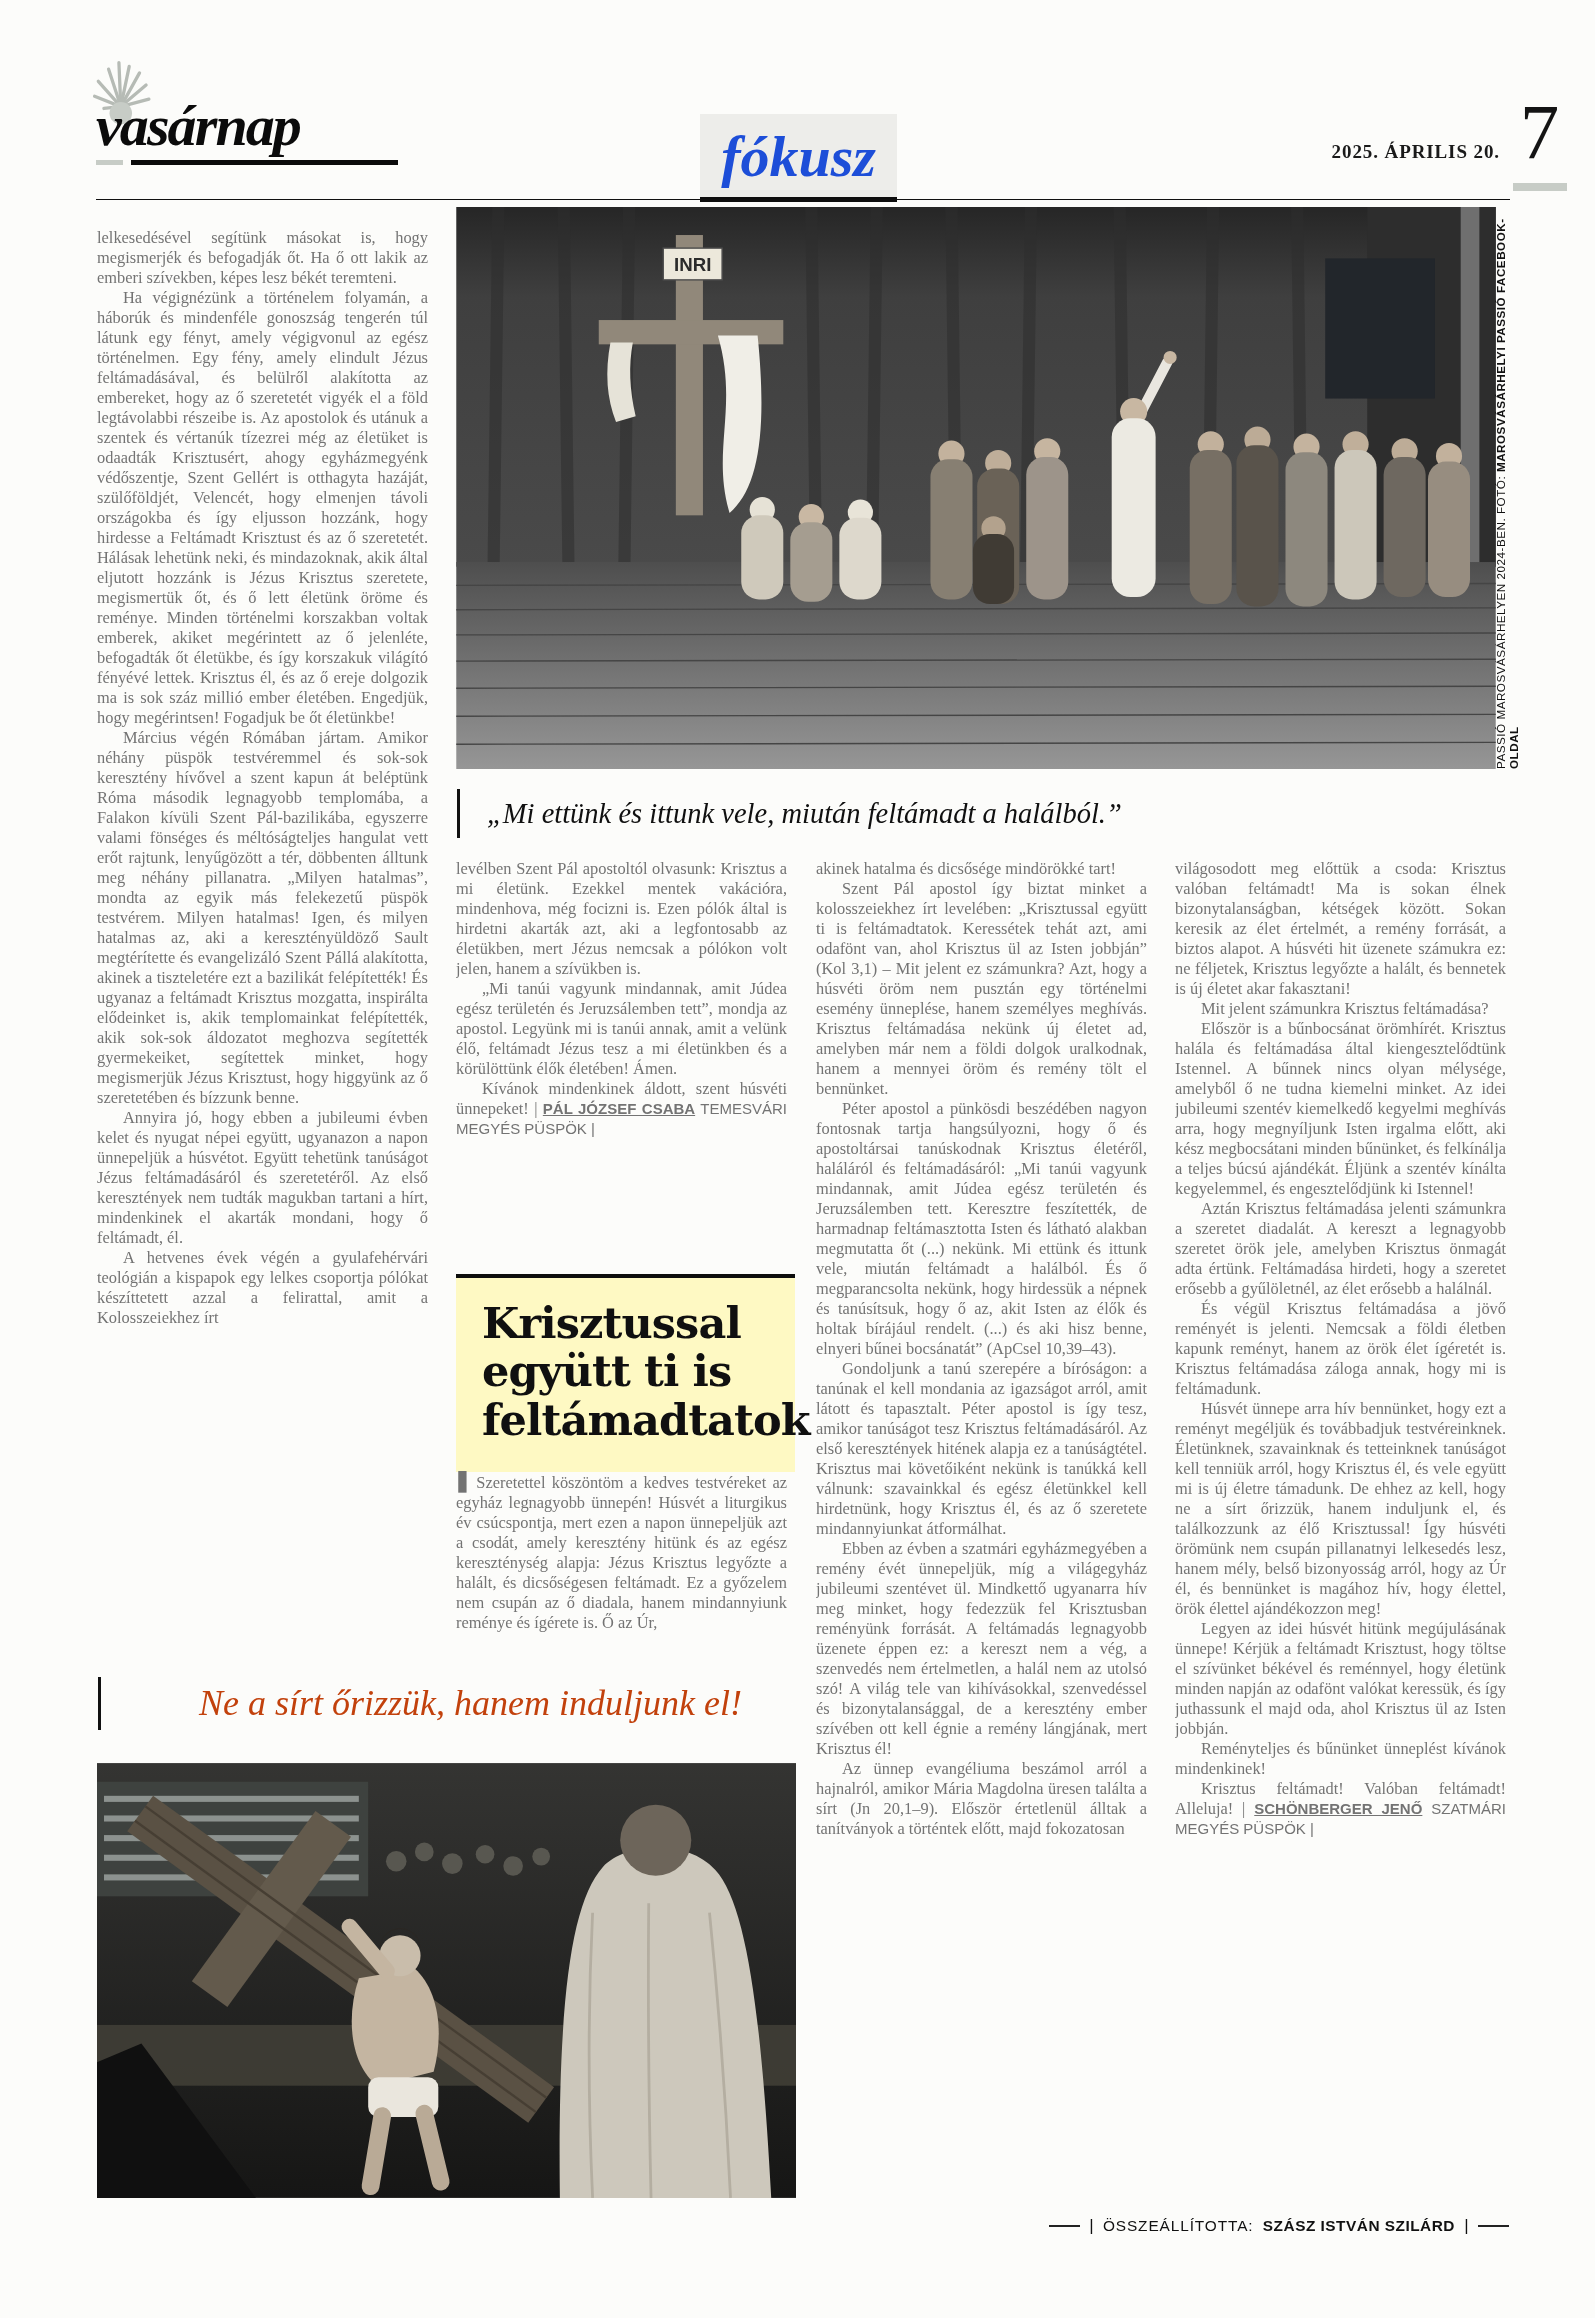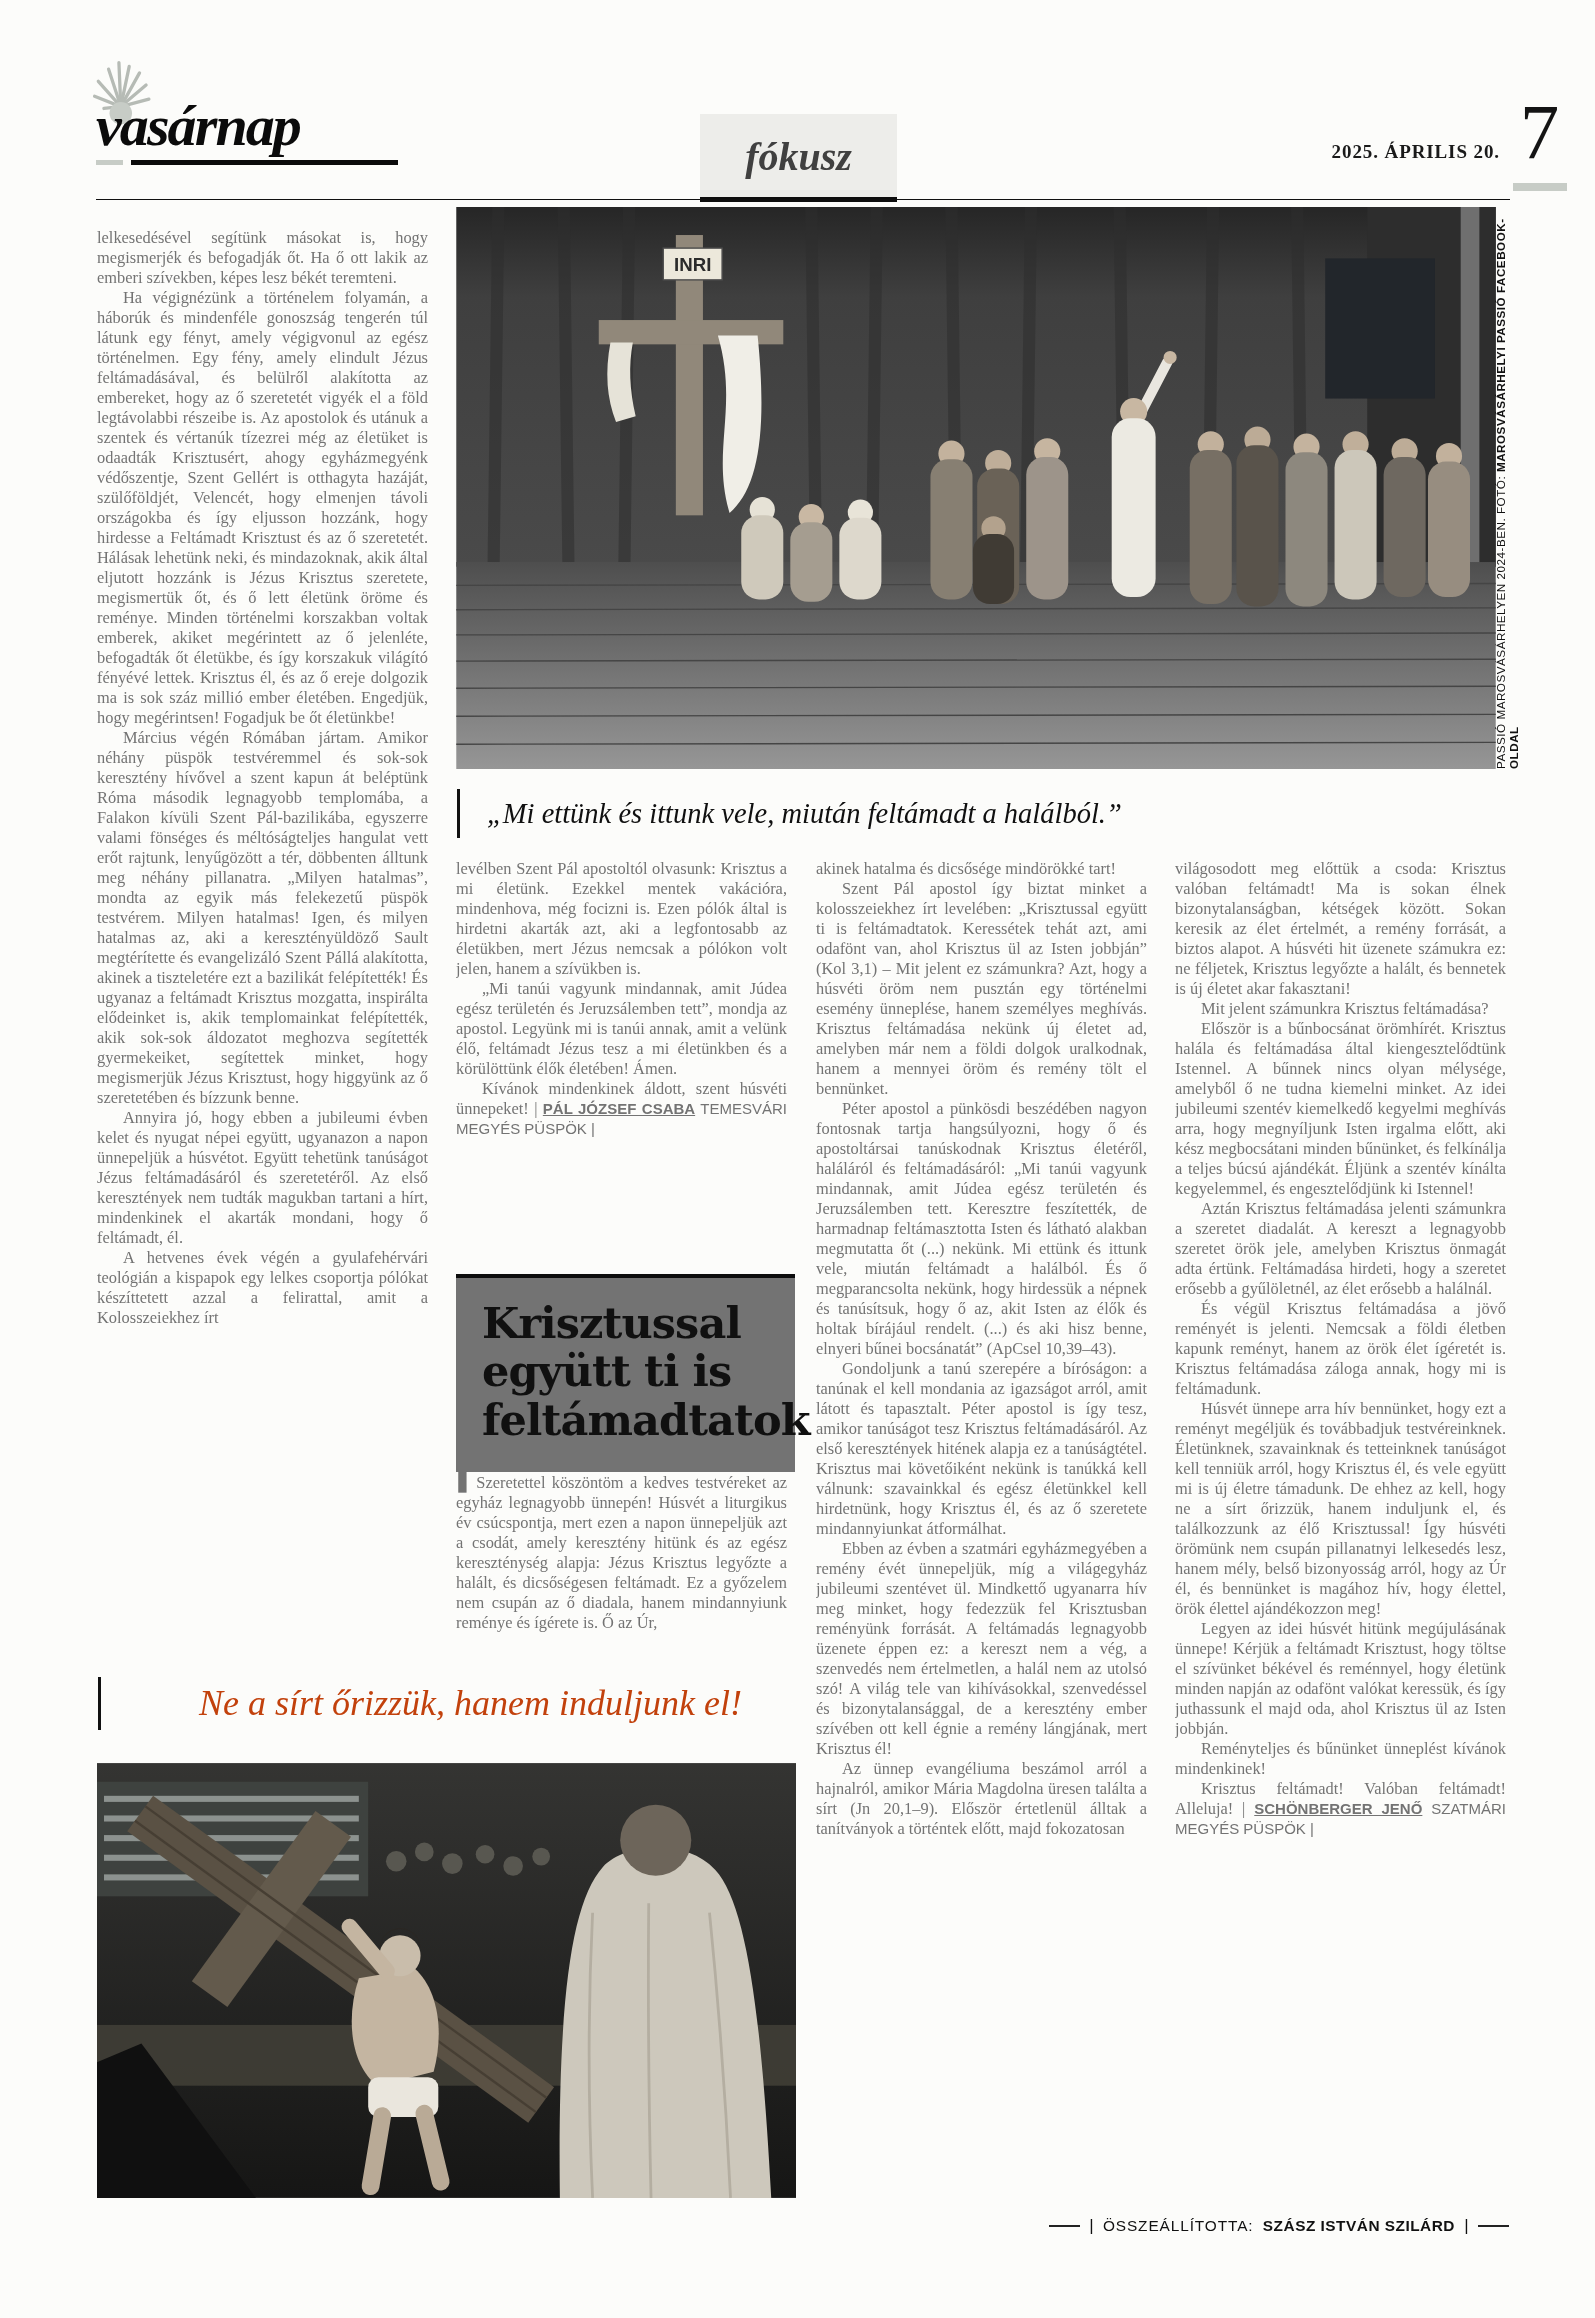--- a/index.html
+++ b/index.html
@@ -10,21 +10,21 @@
   .logo-wrap{position:absolute;left:96px;top:97px;}
   .logo-sun{position:absolute;left:-8.4px;top:-41px;}
   .logo-text{position:relative;font-style:italic;font-weight:bold;font-size:58px;line-height:1;
              letter-spacing:-1.9px;color:#0b0b0b;font-family:"Liberation Serif",serif;}
   .logo-underline{display:flex;gap:7.5px;margin-top:4.7px;height:5.1px;}
   .lu-gray{width:27px;background:#c7ccc6;}
   .lu-black{width:267px;background:#0b0b0b;}
 
   .section-box{position:absolute;left:700px;top:114px;width:197px;height:83px;background:#ededea;
                border-bottom:5.1px solid #0d0d0d;display:flex;align-items:center;justify-content:center;}
-  .section-text{font-style:italic;font-weight:bold;font-size:40px;color:#404040;padding-top:2.8px;}
+  .section-text{font-style:italic;font-weight:bold;font-size:58px;color:#1d4ed8;padding-top:2.8px;}
 
   .date{position:absolute;left:1257px;top:141px;width:243px;text-align:right;
         font-weight:bold;font-size:19px;letter-spacing:0.9px;color:#1a1a1a;}
   .page-num-wrap{position:absolute;left:1509px;top:92px;width:61px;text-align:center;}
   .page-num{font-size:79px;line-height:1;font-weight:400;color:#141414;}
   .pn-underline{width:54px;height:8px;background:#c7ccc6;margin:12px auto 0 auto;}
   .header-rule{position:absolute;left:96px;top:199px;width:1414px;height:1.4px;background:#101010;}
 
   
   .main-photo{position:absolute;left:456px;top:207px;width:1040px;height:562px;overflow:hidden;}
@@ -53,21 +53,21 @@
   #col4{left:1175px;top:859px;height:1327px;}
 
   .by-b{font-family:"Liberation Sans",sans-serif;font-weight:700;font-size:15px;text-decoration:underline;}
   .by-r{font-family:"Liberation Sans",sans-serif;font-size:15px;}
   .marker{display:inline-block;font-style:normal;font-size:18px;margin-right:7.5px;transform:scaleX(.65);
           vertical-align:0.5px;}
 
   
   .headline-block{position:absolute;left:456px;top:1274px;width:339px;}
   .hl-rule{height:4.2px;background:#0d0d0d;}
-  .hl-box{background:#737373;padding:20.6px 7.5px 27px 26px;}
+  .hl-box{background:#fef9c3;padding:20.6px 7.5px 27px 26px;}
   .hl-text{font-family:"DejaVu Serif",serif;font-weight:bold;font-size:43px;line-height:1.13;
            letter-spacing:-0.9px;color:#101010;}
 
   
   .footer{position:absolute;right:86px;top:2216px;display:flex;align-items:center;gap:9.3px;
           font-family:"Liberation Sans",sans-serif;font-size:15.4px;color:#111;}
   .frule{width:31px;height:1.4px;background:#222;}
   .fbar{font-size:17px;}
   .flabel{letter-spacing:0.9px;}
   .fname{font-weight:700;letter-spacing:0.5px;}

